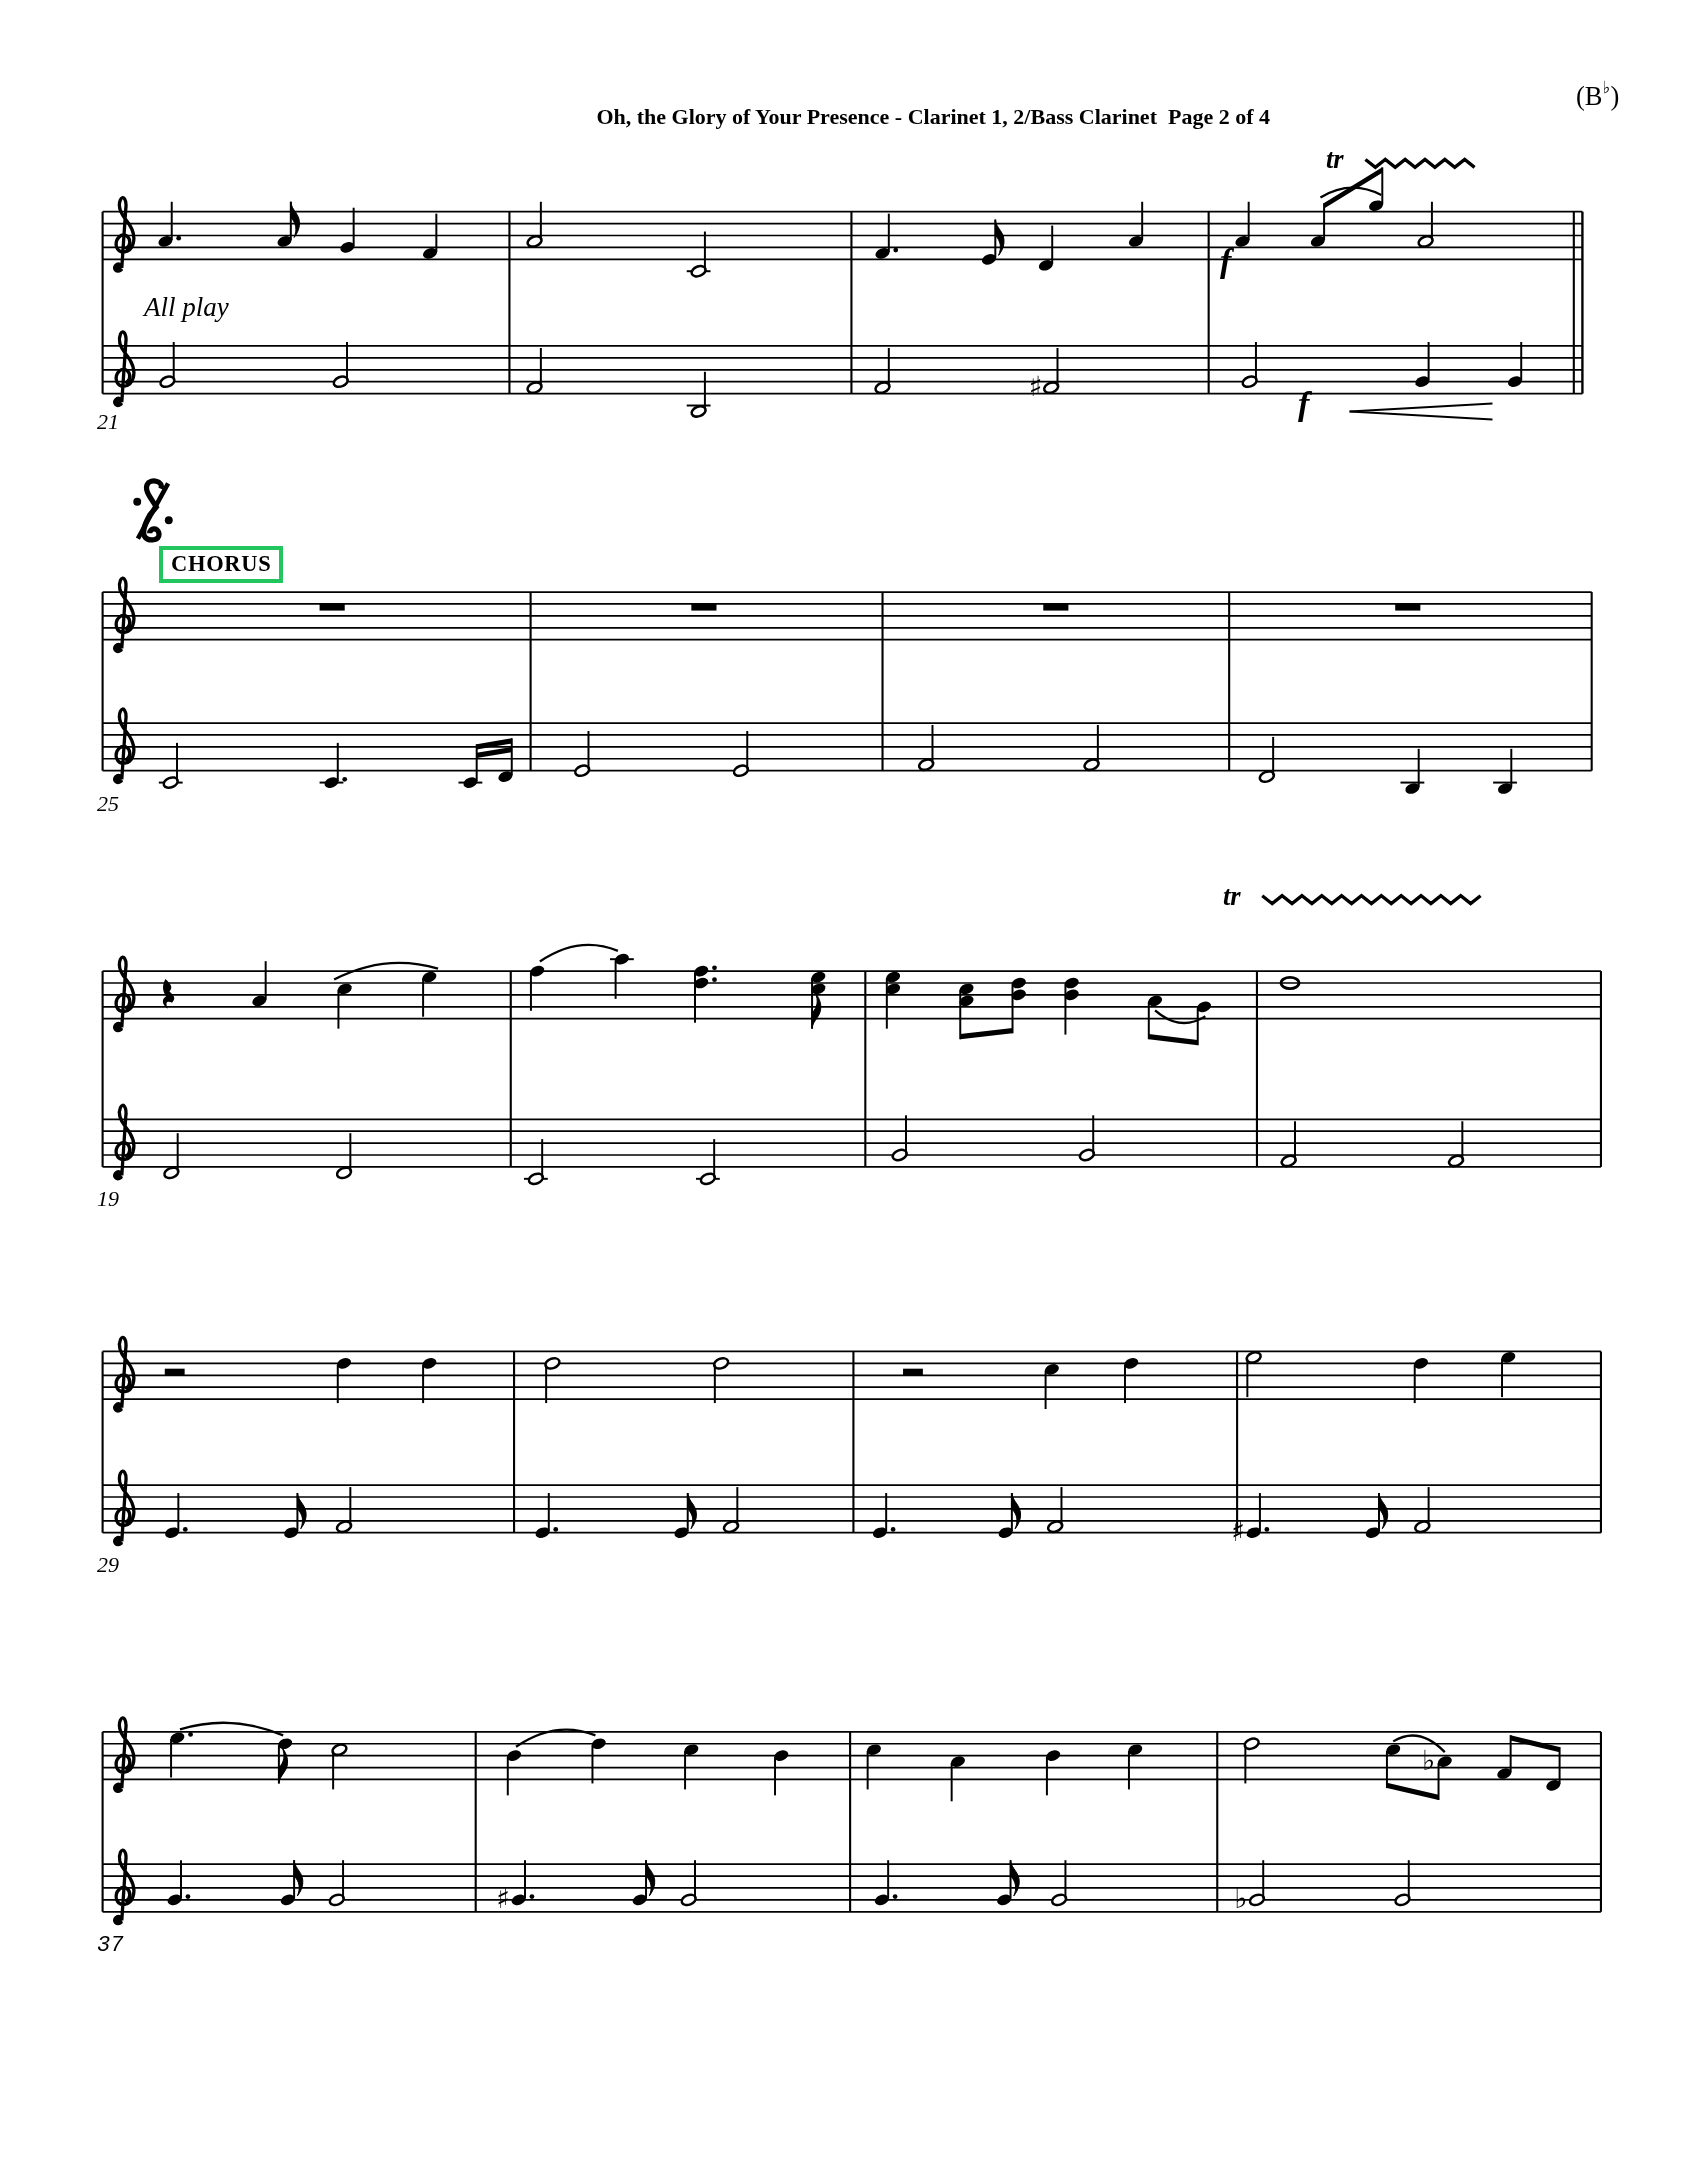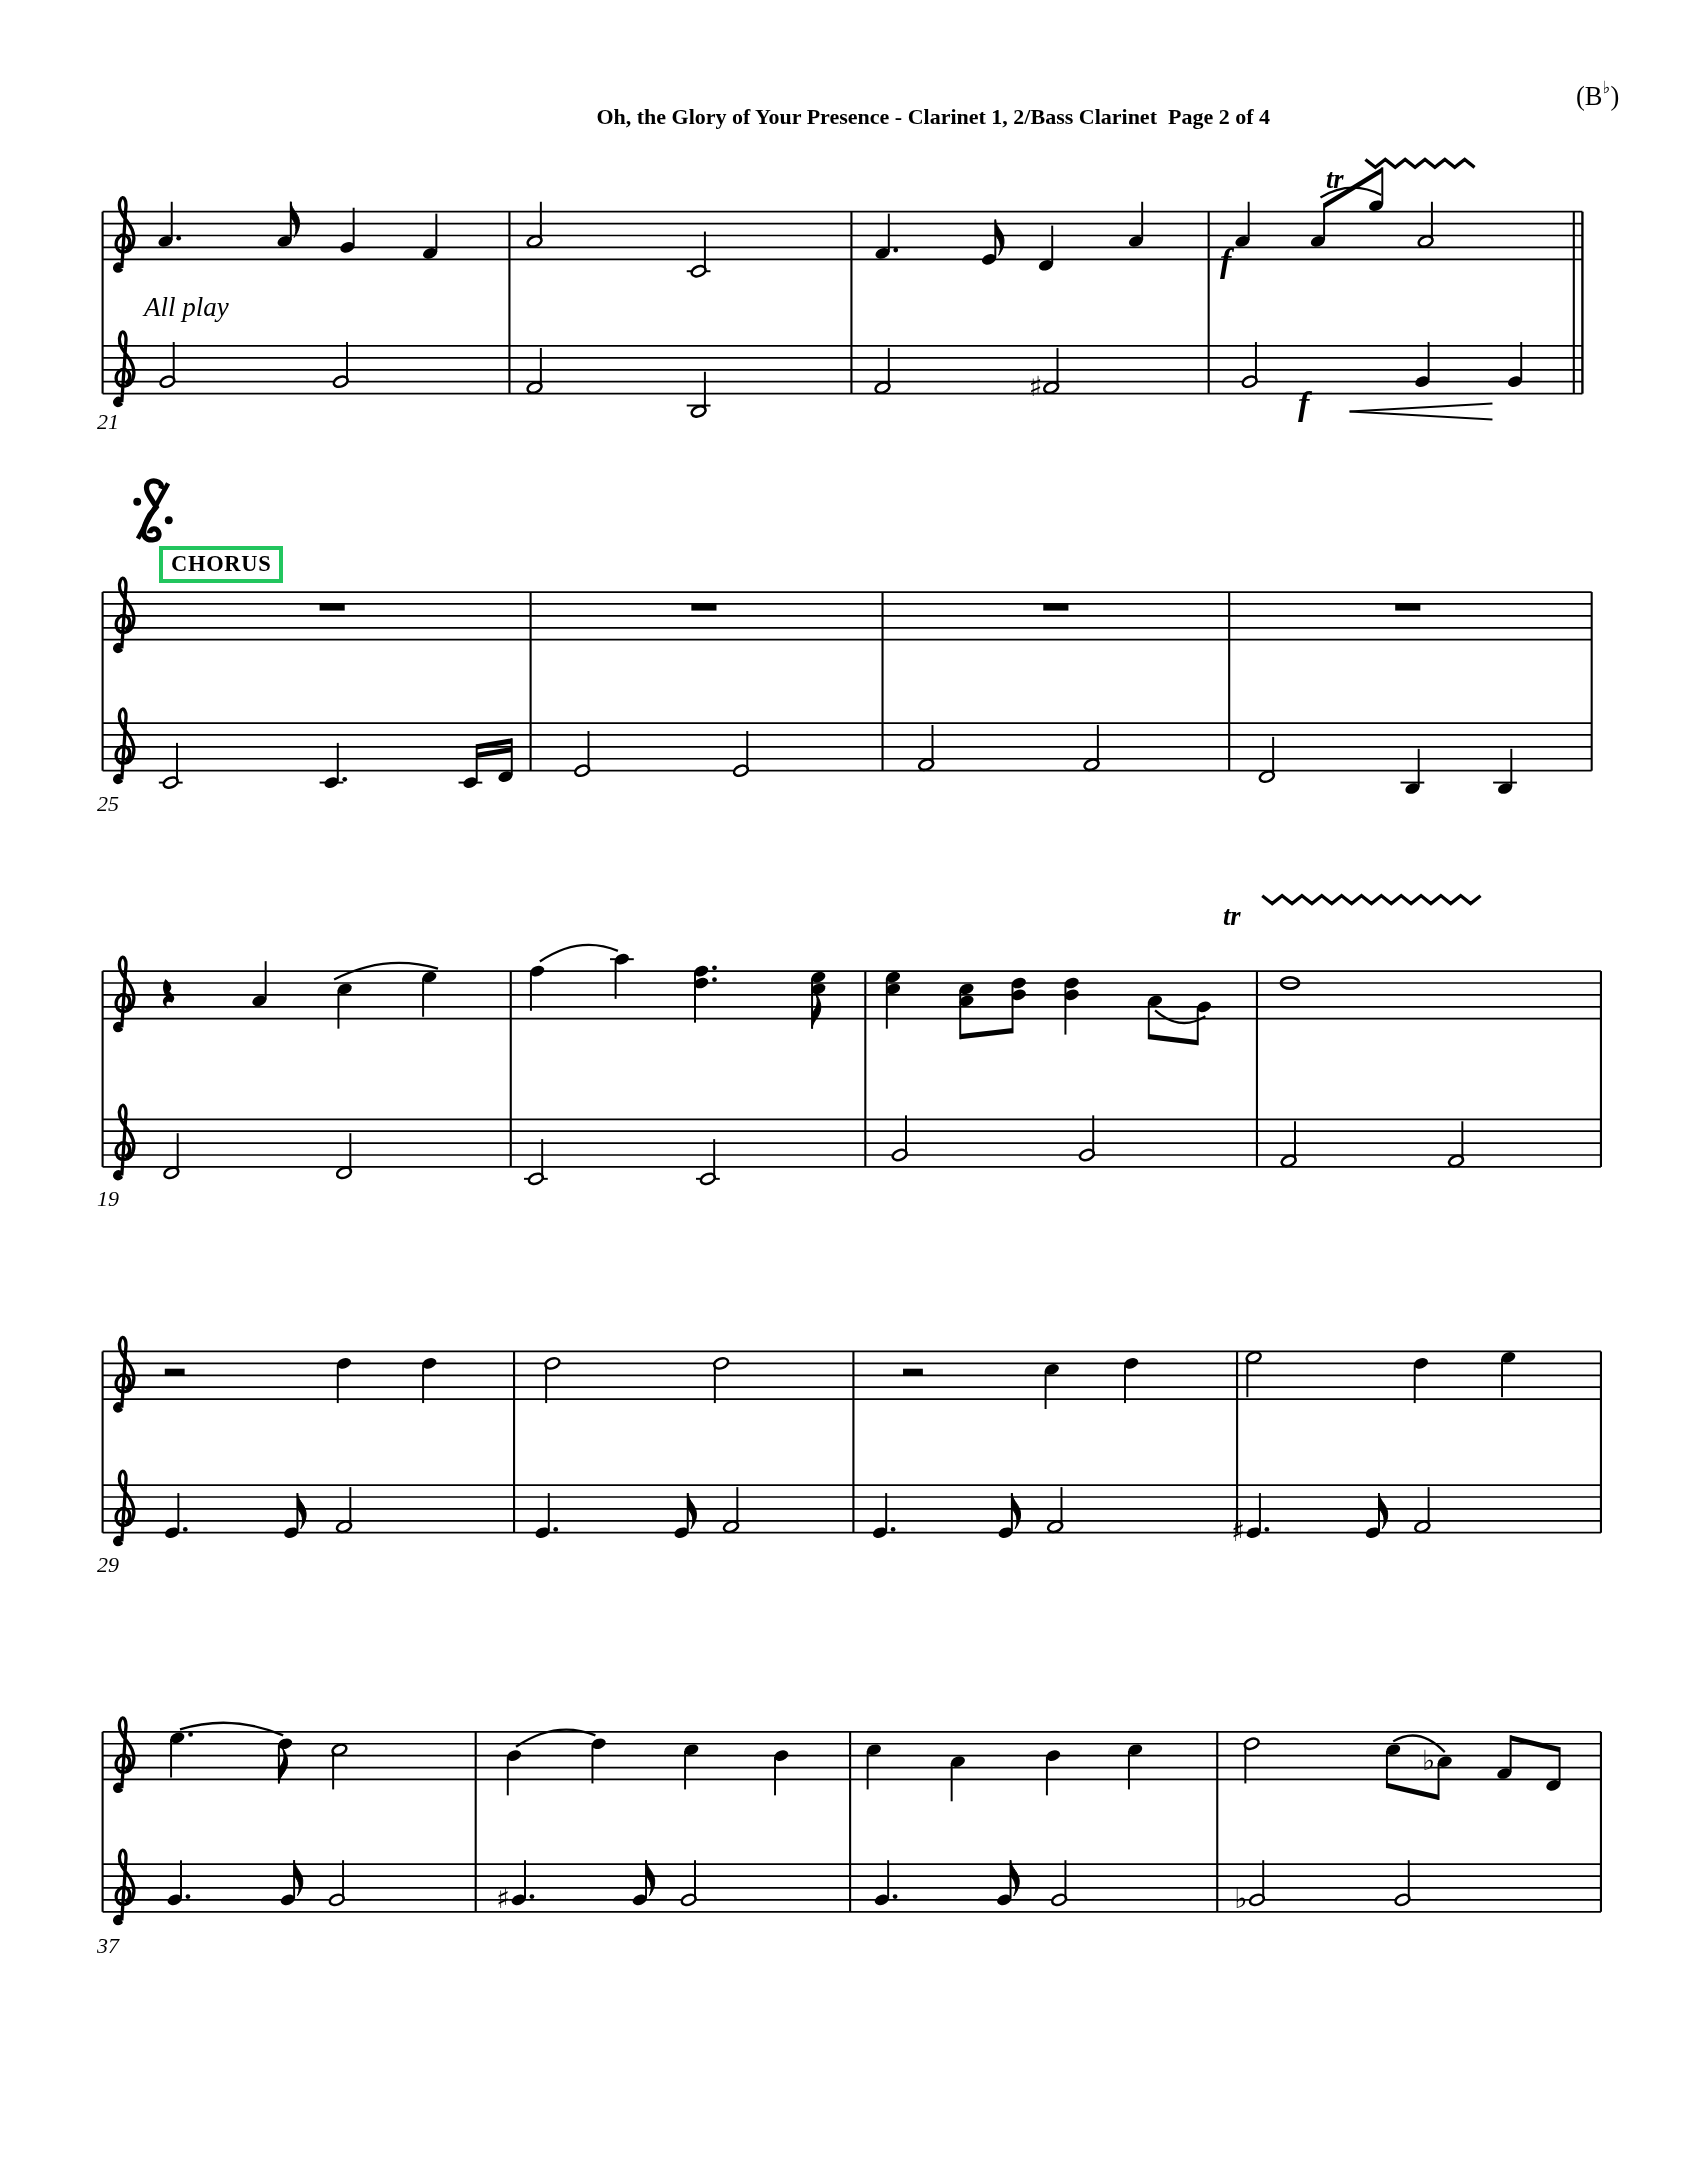--- a/index.html
+++ b/index.html
@@ -3,28 +3,28 @@
 <meta charset="utf-8">
 <style>
   html,body{margin:0;padding:0;background:#fff;}
   body{width:1687px;height:2183px;position:relative;font-family:"Liberation Serif","DejaVu Serif",serif;color:#000;}
   .abs{position:absolute;}
   #title{left:278px;top:104px;width:992px;text-align:right;font-size:22px;font-weight:bold;white-space:pre;}
   #key-label{left:1576px;top:77px;font-size:26.5px;}
   #key-label sup{font-size:17px;vertical-align:12px;font-family:"DejaVu Sans",sans-serif;}
   #all-play{left:144px;top:292px;font-size:27px;font-style:italic;}
   #chorus-box{left:159px;top:546px;border:4px solid #22c55e;padding:0.7px 8px 2px 8px;font-size:22.5px;font-weight:bold;letter-spacing:0.7px;}
-  .trill{font-size:26.5px;font-style:italic;font-weight:bold;margin-top:20px;}
+  .trill{font-size:26.5px;font-style:italic;font-weight:bold;}
   #trill-1{left:1326px;top:144px;}
   #trill-2{left:1223px;top:881px;}
   .dyn{font-size:34px;font-style:italic;font-weight:bold;font-family:"Liberation Serif",serif;}
   #dyn-f-1{left:1220px;top:242px;}
   #dyn-f-2{left:1298px;top:385px;}
   .mnum{font-size:22px;font-style:italic;left:97px;text-align:right;}
-  #mn-0{top:409px;} #mn-1{top:791px;} #mn-2{top:1186px;} #mn-3{top:1552px;} #mn-4{top:1933px;}
+  #mn-0{top:409px;} #mn-1{top:791px;} #mn-2{top:1186px;} #mn-3{top:1552px;} #mn-4{top:1933px;font-family:Liberation Mono, monospace;}
   #score-svg{position:absolute;left:0;top:0;}
   #segno{left:130px;top:478px;}
 </style>
 </head>
 <body>
 
 <div class="abs" id="title">Oh, the Glory of Your Presence - Clarinet 1, 2/Bass Clarinet  Page 2 of 4</div>
 
 <div class="abs" id="key-label"><span>(B</span><sup>♭</sup><span>)</span></div>
 

